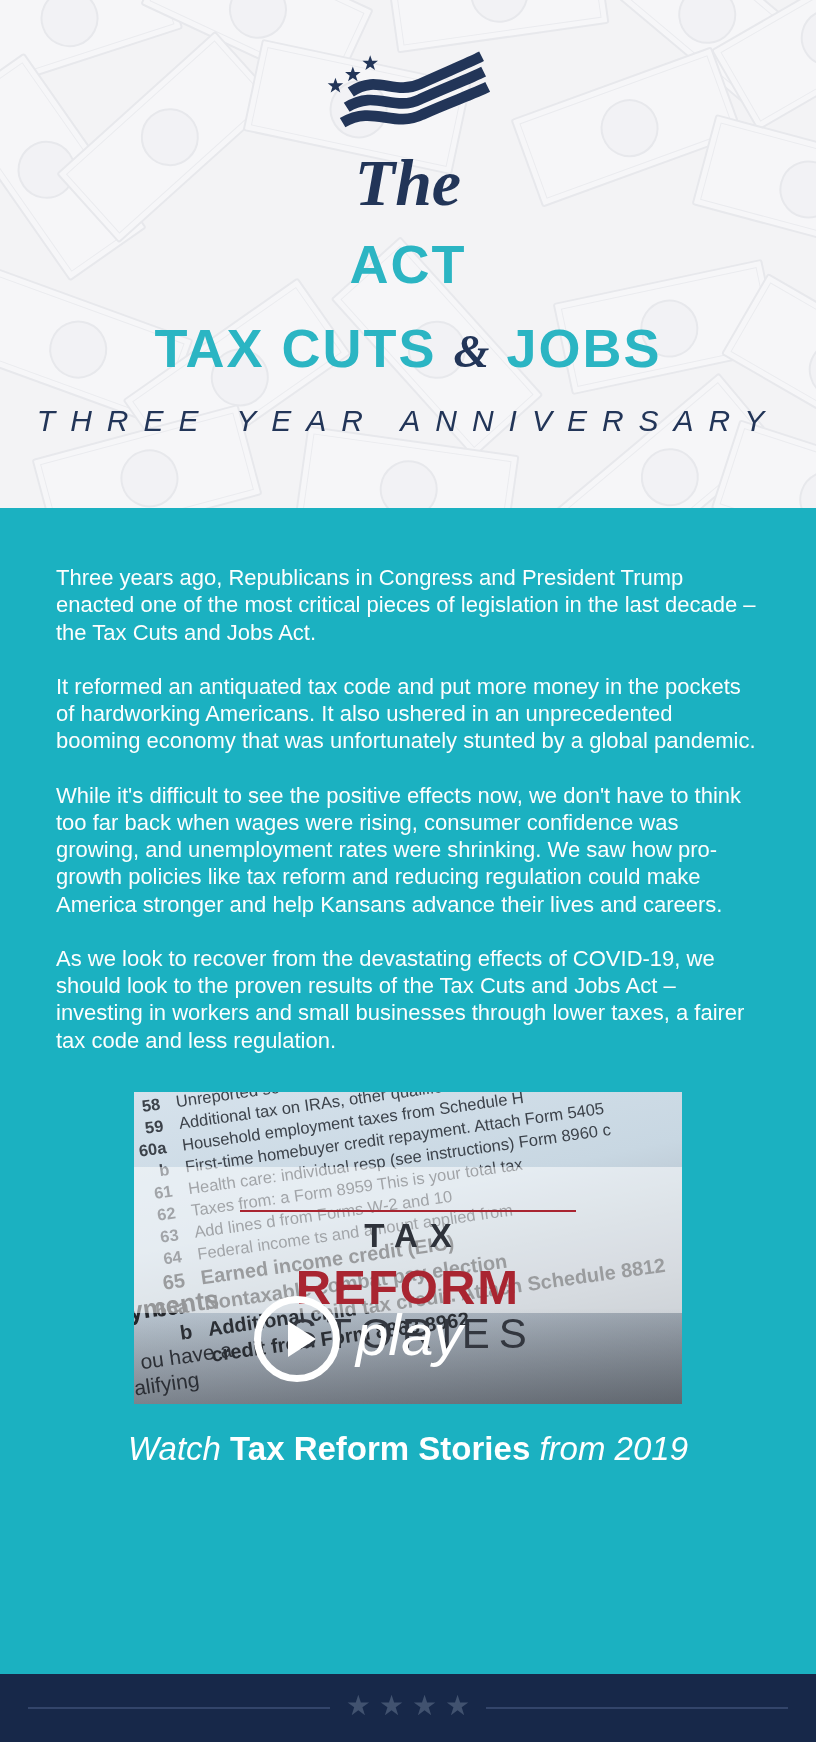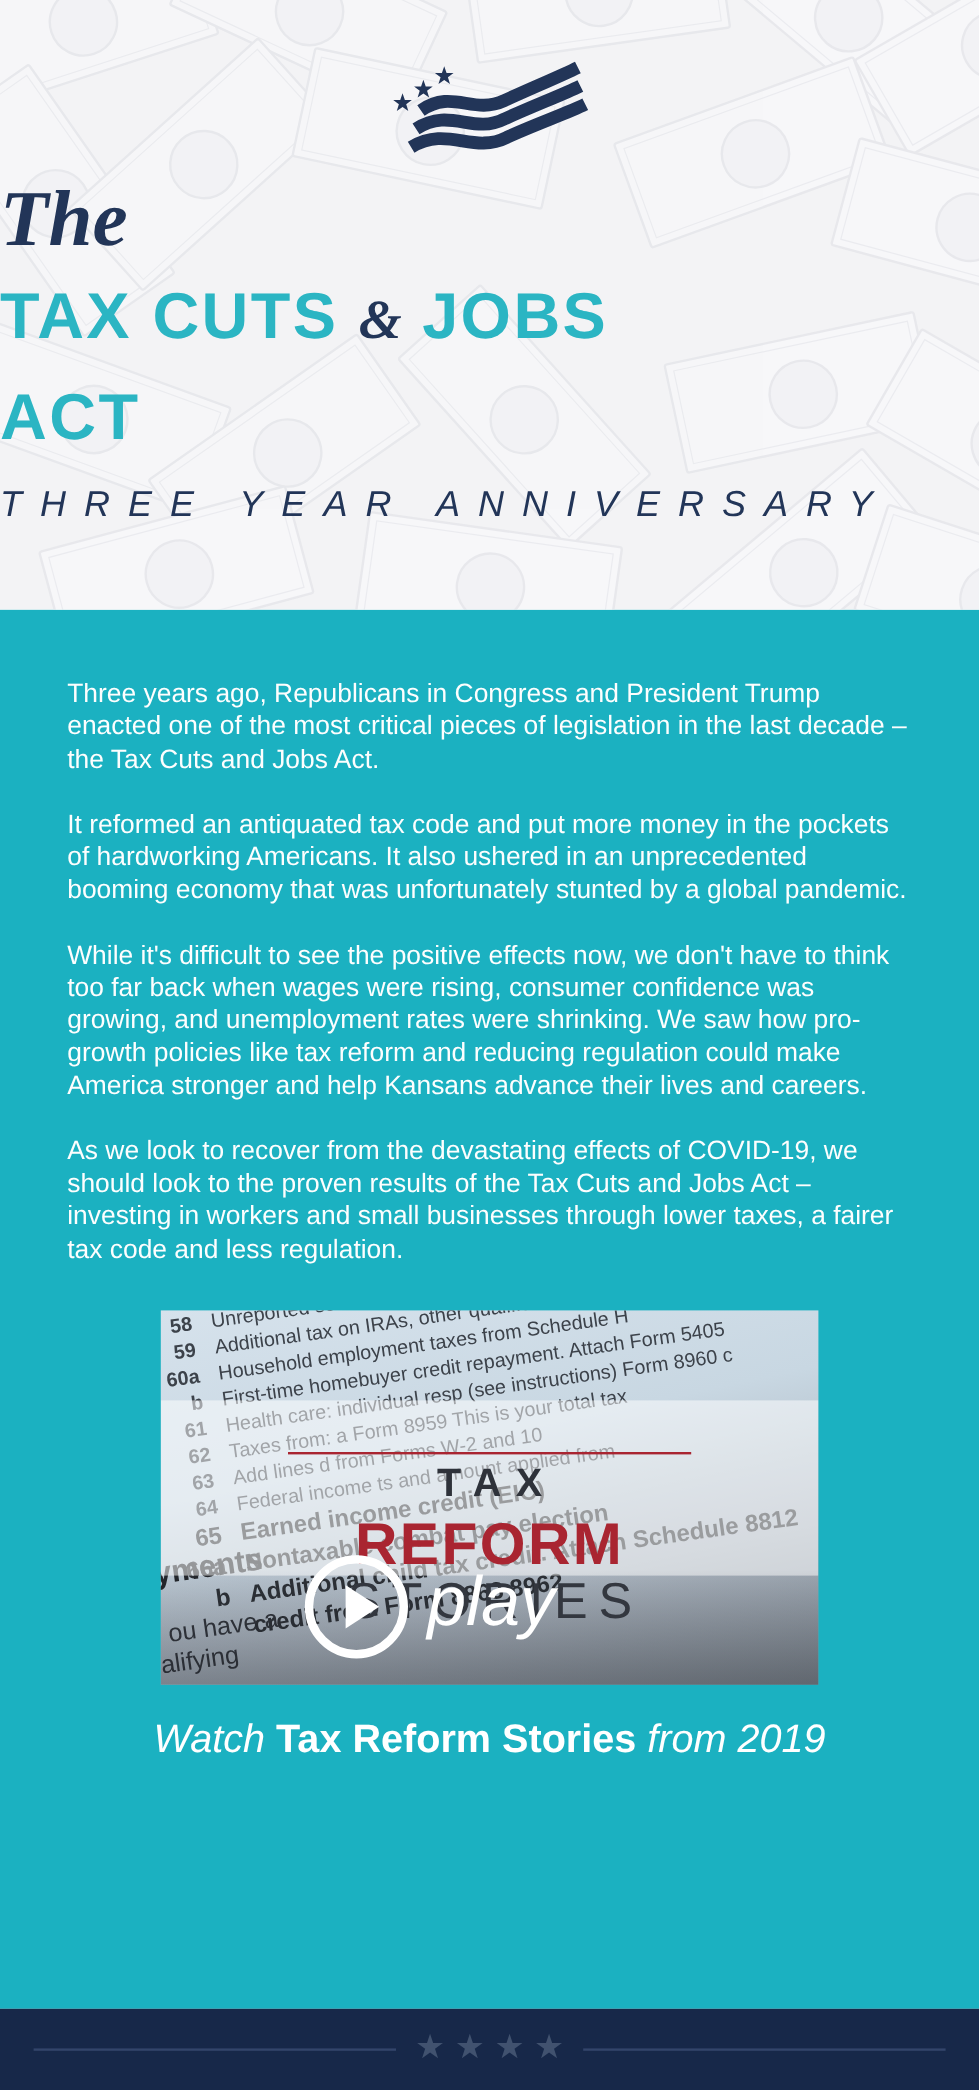--- a/index.html
+++ b/index.html
@@ -1,20 +1,20 @@
 <!DOCTYPE html>
 <html style="--teal: #1bb1c1; --teal-accent: #2bb5c3; --navy: #223558; --footer-navy: #172849; --red: #a92531;"><head>
 <meta charset="utf-8">
 <style>
   html,body{margin:0;padding:0;background:#e9e9ec;}
   .page{width:816px;height:1742px;margin:0 auto;display:flex;flex-direction:column;
         font-family:"Liberation Sans",sans-serif;overflow:hidden;background:#fff;}
 
   
-  .hero{height:508px;position:relative;overflow:hidden;background:#f3f3f5;text-align:left;flex:0 0 auto;}
+  .hero{height:508px;position:relative;overflow:hidden;background:#f3f3f5;text-align:center;flex:0 0 auto;}
   .money-bg{position:absolute;inset:0;opacity:.75;}
   .bill{position:absolute;background:#f8f8fa;border:2px solid #e4e5e9;border-radius:3px;}
   .bill .bi{position:absolute;inset:5px;border:1px solid #e8e9ed;}
   .bill .bo{position:absolute;top:50%;left:50%;width:54px;height:54px;margin:-27px 0 0 -27px;
             border:2px solid #e4e5e9;border-radius:50%;background:#f2f2f5;}
   .hero-content{position:relative;z-index:2;padding-top:44px;}
   .logo{display:block;margin:0 auto;}
   .the{font-family:"Liberation Serif",serif;font-style:italic;font-weight:700;
        font-size:66px;line-height:1;color:var(--navy,#223558);margin-top:12px;}
   .title{font-weight:700;font-size:54px;line-height:1.56;letter-spacing:2px;
@@ -168,24 +168,24 @@
         <g fill="none" stroke="#223558" stroke-width="10.5">
           <path d="M24,47 C50,29 66,51 92,39 C116,28 138,19 152,12"></path>
           <path d="M20,62 C48,44 66,67 92,54 C116,43 140,34 154,27"></path>
           <path d="M16,77 C46,59 66,83 94,69 C118,58 144,49 158,42"></path>
         </g>
       </svg>
 
       <div class="the">The</div>
 
       <div class="title">
+        <div>ACT</div>
         <div><span>TAX CUTS</span>
           <span class="amp">&amp;</span>
           <span>JOBS</span></div>
-        <div>ACT</div>
       </div>
 
       <div class="subtitle">THREE YEAR ANNIVERSARY</div>
     </div>
   </div>
 
   <div class="teal">
     <div class="article">
       <p>Three years ago, Republicans in Congress and President Trump enacted one of the most critical pieces of legislation in the last decade – the Tax Cuts and Jobs Act.</p>
       <p>It reformed an antiquated tax code and put more money in the pockets of hardworking Americans. It also ushered in an unprecedented booming economy that was unfortunately stunted by a global pandemic.</p>

